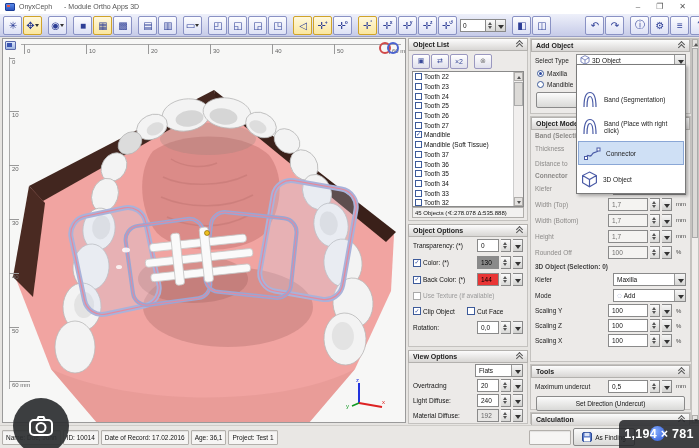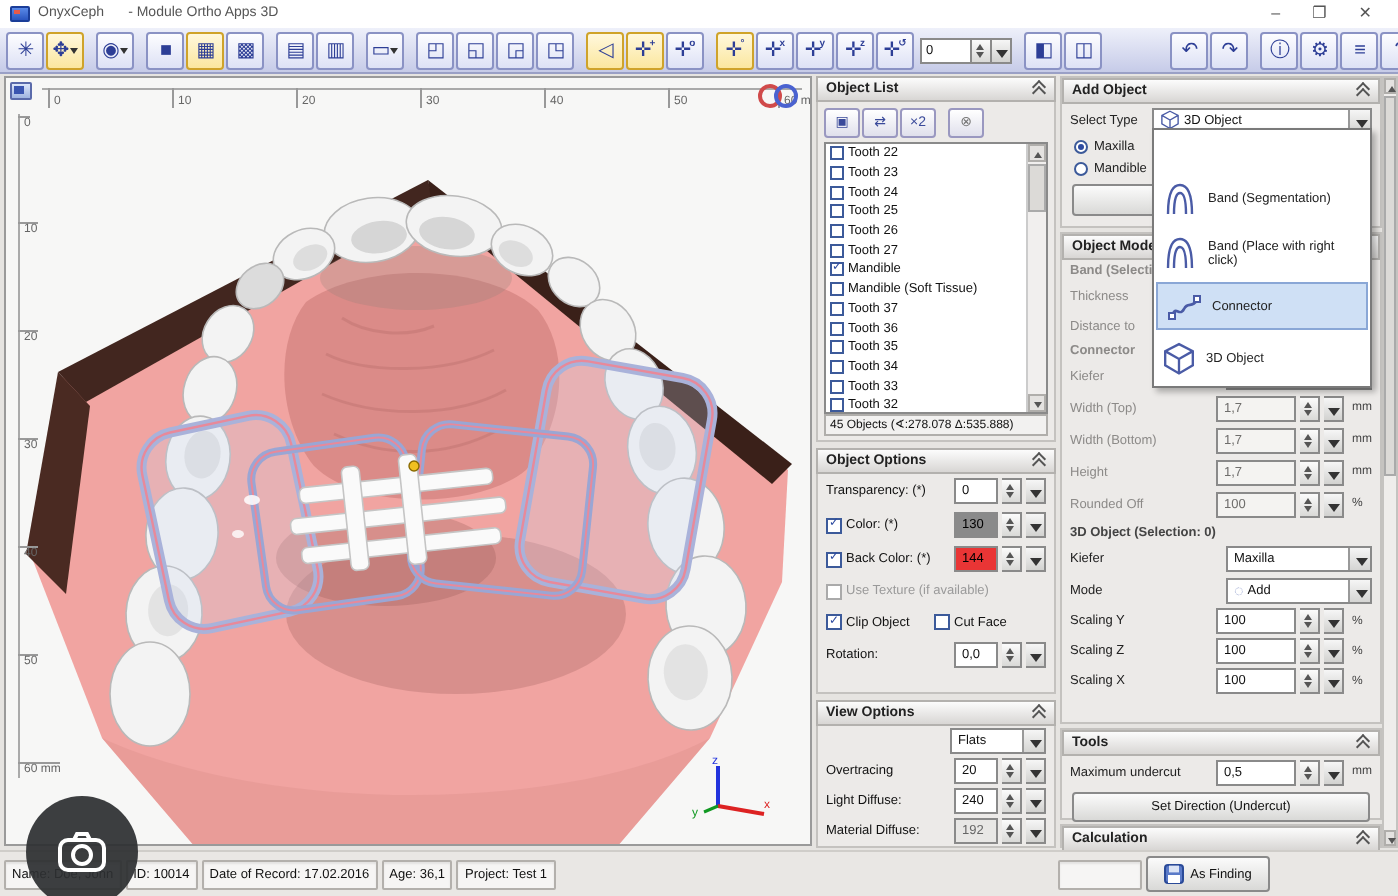--- a/index.html
+++ b/index.html
@@ -786,14 +786,18 @@
     </span>
   </div>
 
   <div class="lens">
     <svg width="26" height="22" viewBox="0 0 26 22">
       <rect x="2" y="5" width="22" height="15" rx="4" fill="none" stroke="#fff" stroke-width="2"></rect>
       <path d="M9,5 L10.5,2 L15.5,2 L17,5" fill="none" stroke="#fff" stroke-width="2"></path>
       <circle cx="13" cy="12.5" r="4.5" fill="none" stroke="#fff" stroke-width="2"></circle>
     </svg>
   </div>
+  <div class="badge">
+    <span class="sphere"></span>
+    <span class="badge-text">1,194 × 781</span>
+  </div>
 
 </div>
 
 </body></html>

